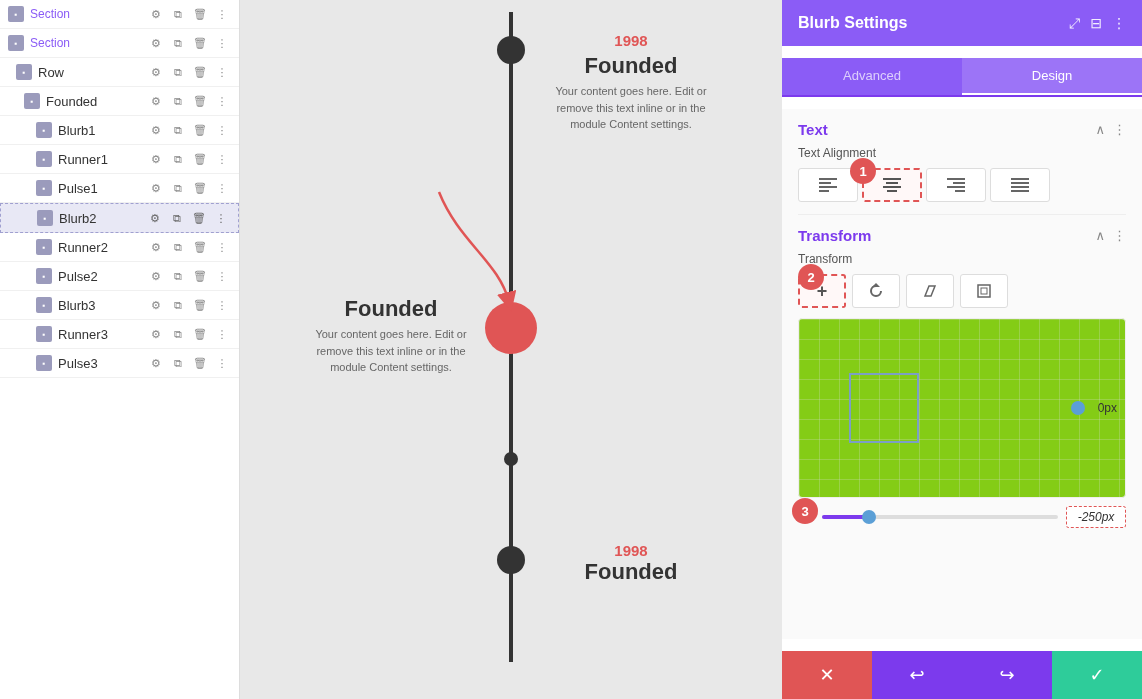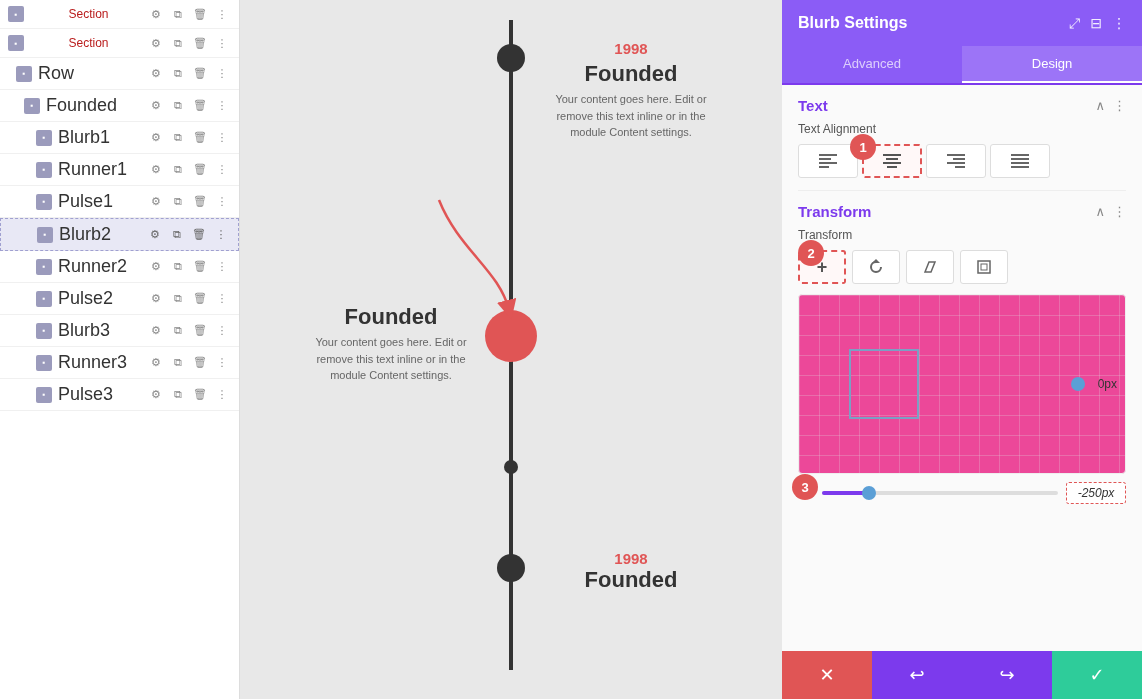--- a/index.html
+++ b/index.html
@@ -26,24 +26,24 @@
       display: flex;
       align-items: center;
       padding: 5px 8px;
       border-bottom: 1px solid #f0f0f0;
       cursor: pointer;
       position: relative;
     }
     .layer-item.active { background: #e8e8f5; border: 1.5px dashed #a0a0d0; }
     .layer-item .layer-label {
       flex: 1;
-      font-size: 18px;
+      font-size: 13px;
       color: #333;
     }
-    .layer-item.section-item .layer-label { color: #b91c1c; font-size: 12px; text-align: center; }
+    .layer-item.section-item .layer-label { color: #8b5cf6; font-size: 12px; }
     .layer-item.row-item { padding-left: 16px; }
     .layer-item.column-item { padding-left: 24px; }
     .layer-item.module-item { padding-left: 36px; }
     .layer-icons {
       display: flex;
       gap: 4px;
       align-items: center;
     }
     .layer-icon {
       width: 18px;
@@ -59,31 +59,32 @@
 
     
     .canvas-area {
       flex: 1;
       background: #e8e8e8;
       overflow: hidden;
       position: relative;
       display: flex;
       flex-direction: column;
       align-items: center;
-      padding: 20px 0;
+      padding: 12px 0;
     }
 
     
     .right-panel {
       width: 360px;
       background: #fff;
       display: flex;
       flex-direction: column;
       flex-shrink: 0;
       overflow: hidden;
+      gap: 12px;
     }
     .panel-header {
       background: #8b5cf6;
       color: white;
       padding: 14px 16px;
       display: flex;
       align-items: center;
       justify-content: space-between;
     }
     .panel-title {
@@ -212,21 +213,21 @@
       font-size: 14px;
       color: #555;
     }
     .transform-btn.active {
       border: 2px dashed #e05555;
       background: #fff8f8;
     }
     .transform-visual {
       position: relative;
       height: 180px;
-      background: #ec4899;
+      background: #84cc16;
       border: 1px solid #eee;
       border-radius: 4px;
       overflow: hidden;
       margin-bottom: 8px;
     }
     .transform-box {
       position: absolute;
       left: 50px;
       top: 50%;
       transform: translateY(-50%);

